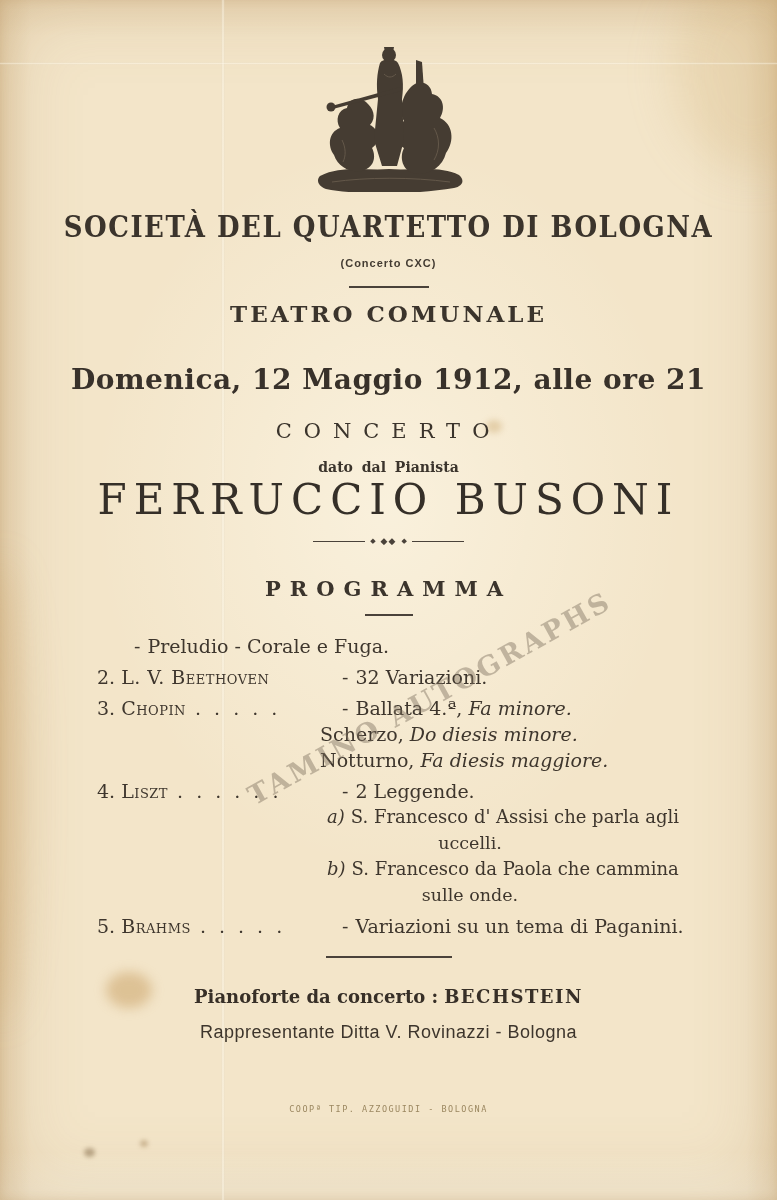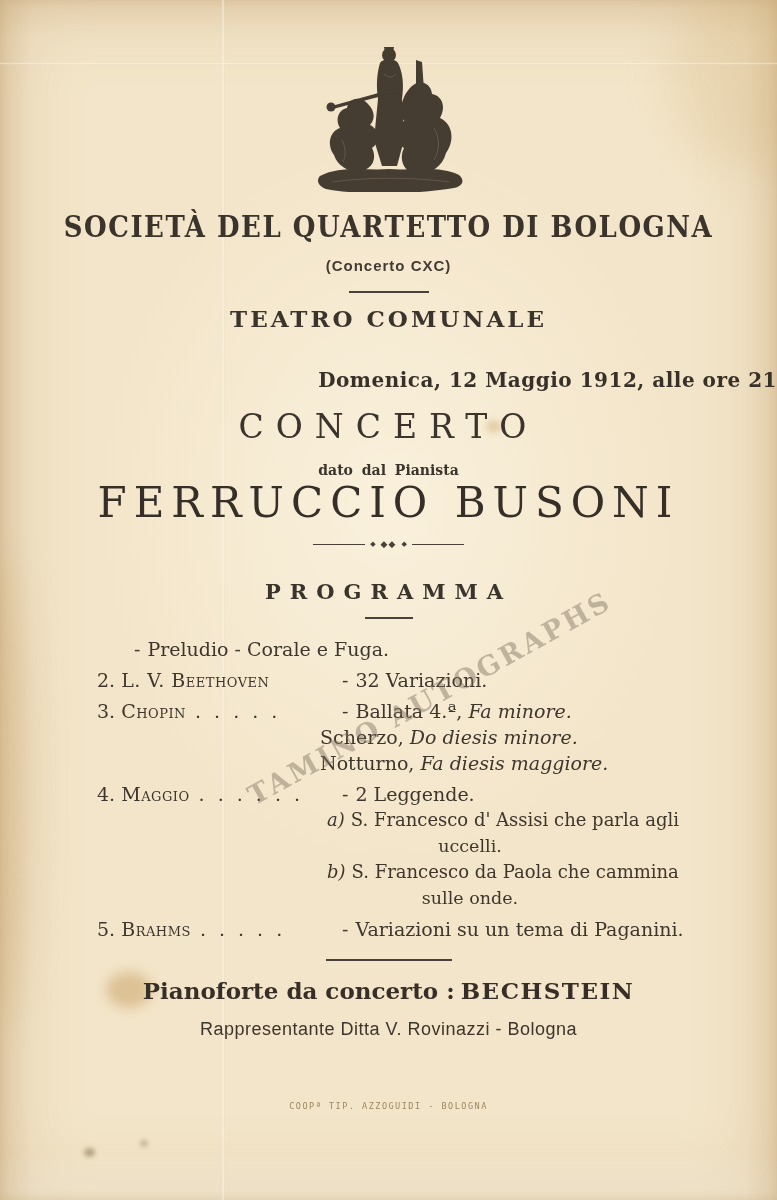--- a/index.html
+++ b/index.html
@@ -30,28 +30,28 @@
   .crease-h{position:absolute;left:0;top:62px;width:100%;height:3px;
     background:linear-gradient(to bottom, rgba(120,90,50,0.04), rgba(255,251,238,0.40), rgba(120,90,50,0.04));pointer-events:none;}
 
   .content{position:relative;text-align:center;padding-top:44px;}
 
   .engraving{display:block;margin:0 auto;}
 
   .society{margin:20px 0 0;font-size:26px;font-weight:600;letter-spacing:1.5px;
     transform:scaleY(1.12);color:#3b342c;}
   .concert-no{margin-top:15px;font-family:"Liberation Sans",sans-serif;font-weight:bold;
-    font-size:15px;letter-spacing:1px;color:#433b32;}
+    font-size:11px;letter-spacing:1px;color:#433b32;}
   .rule{background:#4a423a;height:2px;margin-left:auto;margin-right:auto;}
   .rule-sm{width:80px;margin-top:17px;}
   .rule-xs{width:48px;margin-top:13px;height:2px;}
   .rule-md{width:126px;margin-top:17px;}
   .venue{margin-top:12px;font-size:23px;font-weight:600;letter-spacing:3px;color:#3b342c;}
-  .date-line{margin-top:36px;font-size:20px;font-weight:bold;letter-spacing:0.5px;color:#38312a;text-align:right;}
-  .event-title{margin-top:15px;font-size:33px;letter-spacing:12px;font-weight:500;color:#3b342c;}
+  .date-line{margin-top:36px;font-size:28px;font-weight:bold;letter-spacing:0.5px;color:#38312a;}
+  .event-title{margin-top:23px;font-size:21px;letter-spacing:12px;font-weight:500;color:#3b342c;}
   .given-by{margin-top:16px;font-size:14px;font-weight:bold;word-spacing:4px;color:#3b342c;}
   .artist{margin-top:0;font-size:42px;letter-spacing:7px;font-weight:500;color:#352f28;}
 
   .ornament{margin-top:12px;height:10px;display:flex;align-items:center;justify-content:center;gap:5px;color:#4a423a;}
   .orn-line{width:52px;height:1px;background:#4a423a;}
   .orn-d{font-size:7px;line-height:10px;}
   .orn-c{font-size:9px;line-height:10px;letter-spacing:1px;}
 
   .prog-title{margin-top:30px;font-size:21px;font-weight:600;letter-spacing:9px;color:#3b342c;}
 
@@ -62,21 +62,21 @@
   .dots{word-spacing:7px;margin-left:9px;}
   .c2{flex:1;}
   .dash{margin-right:7px;}
   .c2 .line{padding-left:15px;}
   .c2 .line.first{padding-left:0;margin-left:37px;}
   .it{font-style:italic;}
   .subline{padding-left:22px;font-size:18px;}
   .sublabel{font-style:italic;margin-right:6px;}
   .subline2{width:330px;text-align:center;font-size:17.5px;}
 
-  .piano-line{margin-top:16px;font-size:23px;font-weight:bold;color:#372f27;}
+  .piano-line{margin-top:28px;font-size:18px;font-weight:bold;color:#372f27;}
   .piano-brand{letter-spacing:1.5px;margin-left:6px;}
   .rep-line{margin-top:15px;font-family:"Liberation Sans",sans-serif;font-weight:normal;
     font-size:18px;letter-spacing:0.5px;color:#3d352c;}
   .printer{margin-top:61px;font-size:8.5px;letter-spacing:1.5px;color:#9b8760;
     font-family:"DejaVu Sans Mono",monospace;}
 
   .watermark{position:absolute;left:250px;top:782px;transform:rotate(-29deg);transform-origin:0 50%;
     font-size:27px;letter-spacing:3px;font-weight:600;color:rgba(126,114,96,0.45);
     white-space:nowrap;pointer-events:none;font-family:"DejaVu Serif",serif;}
 </style>
@@ -165,21 +165,21 @@
         </div>
         <div class="prog-row">
           <div class="c1"><span class="num">3. </span><span class="composer">Chopin</span><span class="dots">. . . . .</span></div>
           <div class="c2">
             <div class="line first"><span class="dash">-</span><span>Ballata 4.ª, </span><span class="it">Fa minore.</span></div>
             <div class="line"><span>Scherzo, </span><span class="it">Do diesis minore.</span></div>
             <div class="line"><span>Notturno, </span><span class="it">Fa diesis maggiore.</span></div>
           </div>
         </div>
         <div class="prog-row">
-          <div class="c1"><span class="num">4. </span><span class="composer">Maggio</span><span class="dots">. . . . . .</span></div>
+          <div class="c1"><span class="num">4. </span><span class="composer">Liszt</span><span class="dots">. . . . . .</span></div>
           <div class="c2">
             <div class="line first"><span class="dash">-</span><span>2 Leggende.</span></div>
             <div class="subline"><span class="sublabel">a)</span><span>S. Francesco d' Assisi che parla agli</span></div>
             <div class="subline2">uccelli.</div>
             <div class="subline"><span class="sublabel">b)</span><span>S. Francesco da Paola che cammina</span></div>
             <div class="subline2">sulle onde.</div>
           </div>
         </div>
         <div class="prog-row">
           <div class="c1"><span class="num">5. </span><span class="composer">Brahms</span><span class="dots">. . . . .</span></div>

